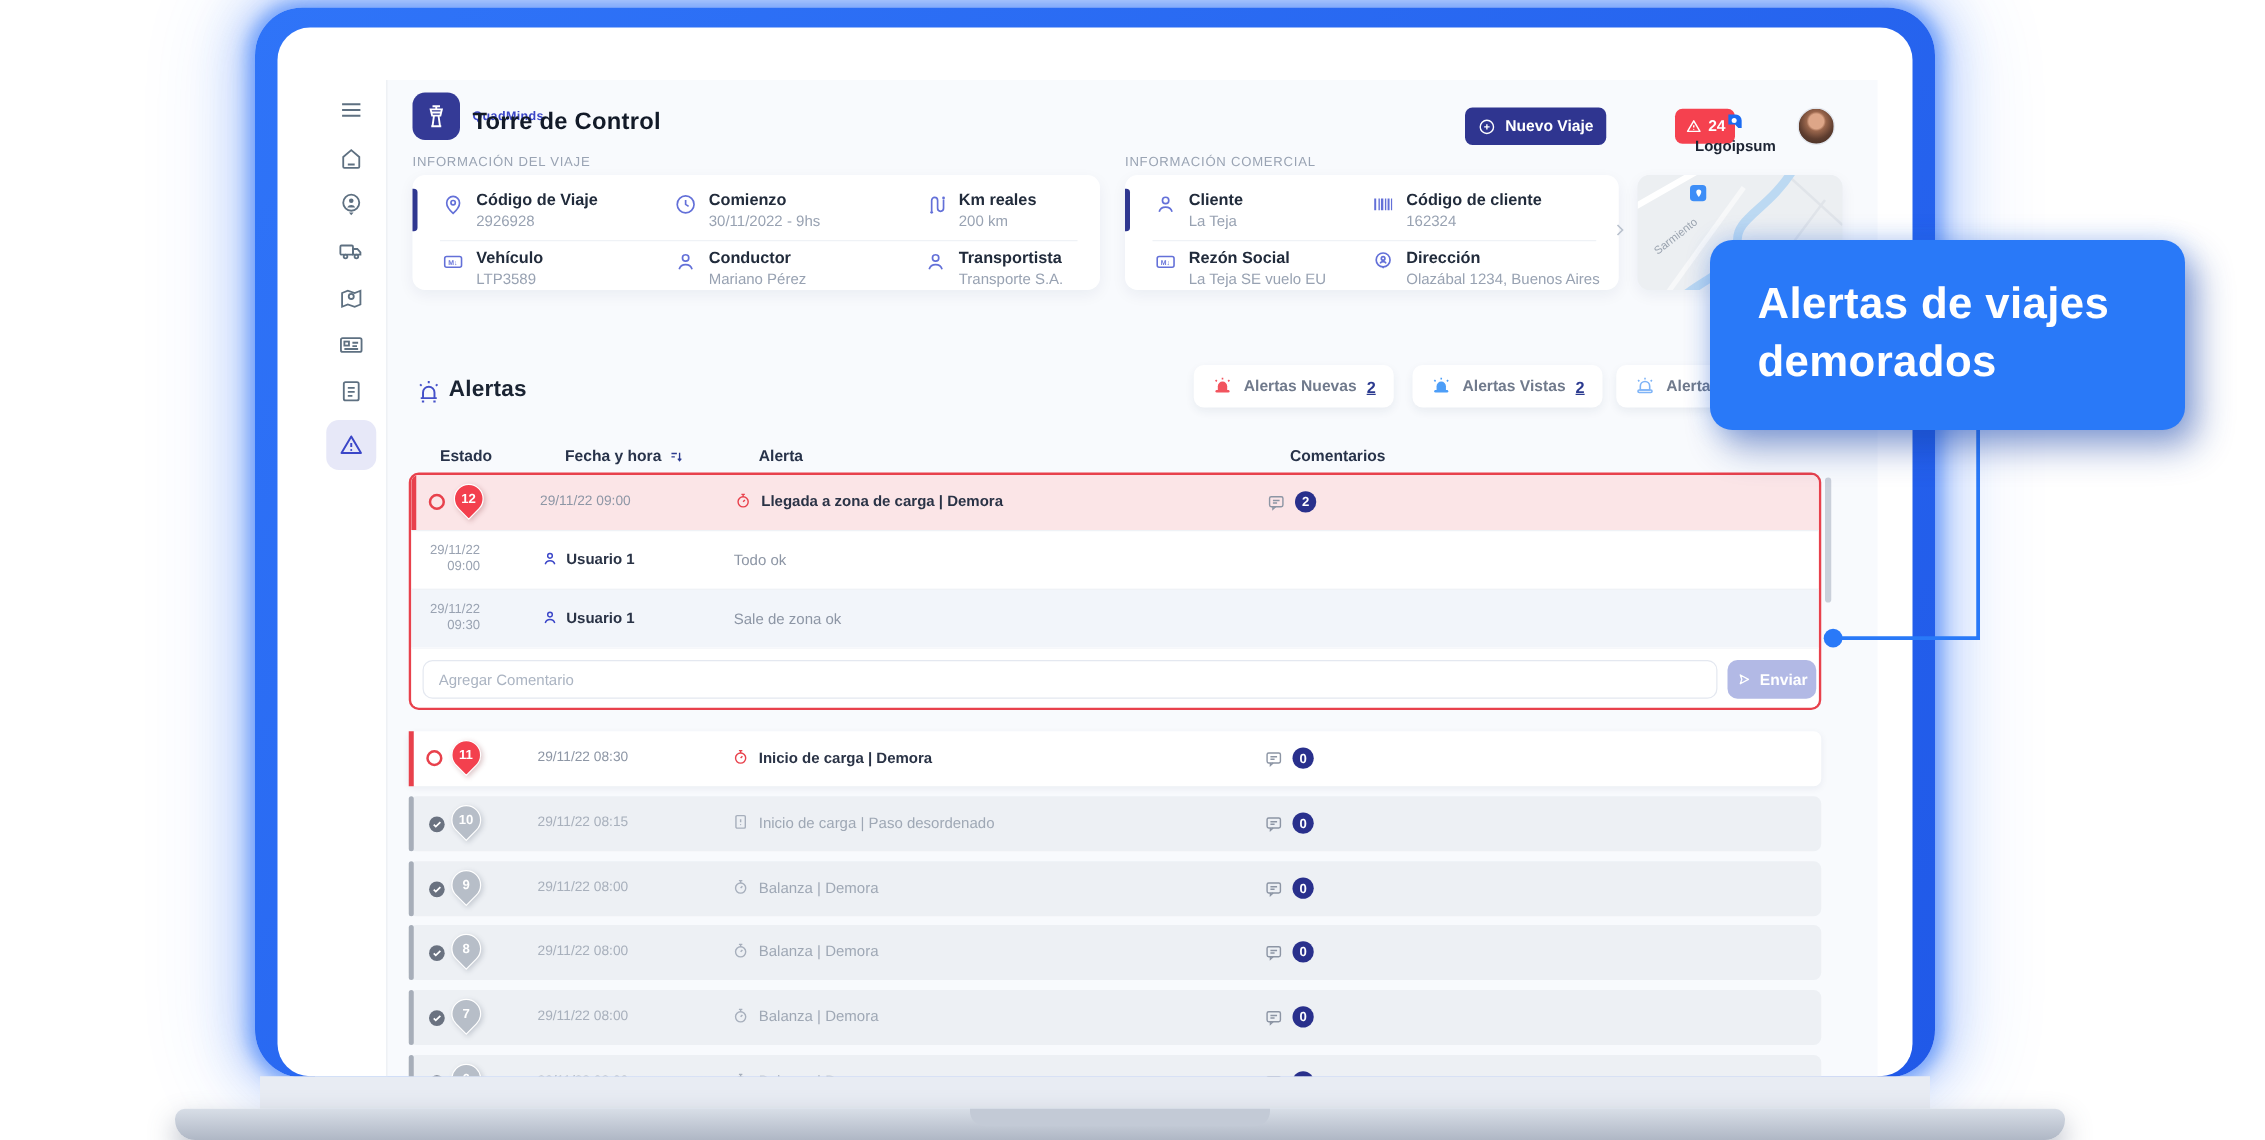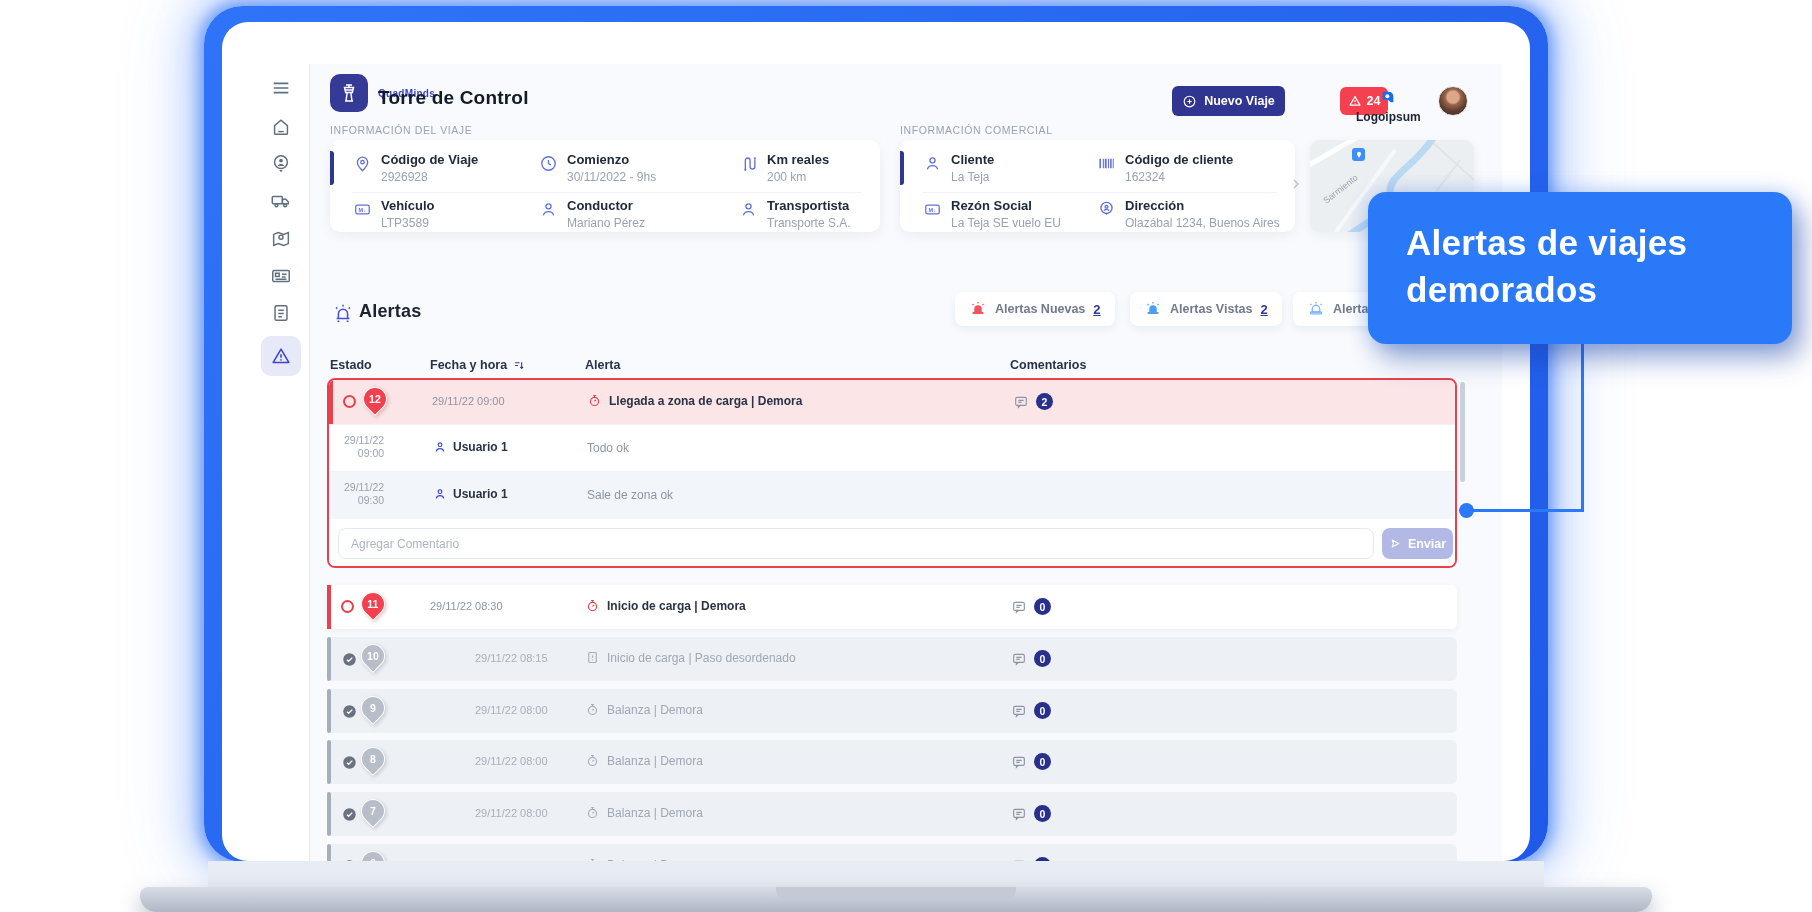--- a/index.html
+++ b/index.html
@@ -55,21 +55,21 @@
   .map-street { position:absolute; left:10px; top:44px; font-size:9px; color:#9AA3AF; transform:rotate(-38deg); }
   .map-marker { position:absolute; left:42px; top:8px; width:13px; height:13px; background:#3E8EF7; border-radius:3px; display:flex; align-items:center; justify-content:center; }
 
   
   .alerts-title { position:absolute; left:107px; top:237px; font-size:18px; font-weight:bold; color:#1A2332; letter-spacing:.2px; }
   .bell { position:absolute; left:80px; top:238px; width:22px; height:22px; color:#4450C9; }
   .tab { position:absolute; top:228px; height:34px; background:#fff; border-radius:8px; box-shadow:0 3px 8px rgba(30,50,90,.07);
     display:flex; align-items:center; gap:8px; padding:0 14px; font-size:12.5px; font-weight:bold; color:#707A8C; cursor:pointer; }
   .tab-count { color:#2B3A8F; font-size:13px; text-decoration:underline; }
 
-  .th { position:absolute; top:294px; font-size:12.5px; font-weight:bold; color:#28334A; }
+  .th { position:absolute; top:294px; font-size:12.5px; font-weight:bold; color:#28334A;margin-left:22px; }
 
   
   .group { position:absolute; left:75px; top:314px; width:1130px; height:190px; background:#fff; border:2px solid #E8414C; border-radius:8px; overflow:hidden; }
   .g-alert-row { position:relative; height:44px; background:#FBE5E7; cursor:pointer; }
   .g-comment-row { position:relative; height:47px; background:#fff; border-top:1px solid #EFF2F6; }
   .g-comment-row.alt { background:#F2F5FA; }
   .g-input-row { position:relative; height:50px; background:#fff; border-top:1px solid #F3F5F9; }
 
   .accent { position:absolute; left:0; top:0; width:4px; height:100%; background:#E8414C; }
   .accent.grey { background:#A7AEB9; border-radius:2px; }
@@ -96,26 +96,26 @@
   .cmt-input::placeholder { color:#ABB4C2; }
   .btn-send { position:absolute; left:1053px; top:9px; width:71px; height:31px; background:#B2B9E5; border:none; border-radius:8px;
     color:#fff; font-size:12.5px; font-weight:bold; display:flex; align-items:center; justify-content:center; gap:6px; cursor:pointer; font-family:inherit; }
 
   .scroll-thumb { position:absolute; left:1208px; top:318px; width:5px; height:100px; background:#CAD0DA; border-radius:3px; cursor:pointer; }
 
   
   .arow { position:absolute; left:75px; width:1130px; height:44px; border-radius:6px; cursor:pointer; }
   .arow.white { background:#fff; box-shadow:0 2px 6px rgba(25,40,80,.06); }
   .arow.grey { background:#EDF0F4; }
-  .arow.grey .row-date { color:#A8B0BC;margin-left:45px; }
+  .arow.grey .row-date { color:#A8B0BC; }
   .arow.grey .row-text { color:#9FA8B5; font-weight:normal; }
   .sw-red { color:#E8414C; } .sw-grey { color:#A7AFBC; }
 
   
-  .callout { position:absolute; left:1368px; top:192px; width:424px; height:152px; background:#2979F8; border-radius:18px;
+  .callout { position:absolute; left:1368px; top:192px; width:380px; height:152px; background:#2979F8; border-radius:18px;
     box-shadow:10px 14px 28px rgba(20,60,160,.45), 0 0 20px rgba(41,121,248,.25); padding:27px 38px; z-index:50; }
   .callout-line { color:#fff; font-size:35px; line-height:47px; font-weight:bold; letter-spacing:.3px; }
   .conn-v { position:absolute; left:1581px; top:344px; width:3px; height:167px; background:#2979F8; z-index:49; }
   .conn-h { position:absolute; left:1466px; top:509px; width:118px; height:3px; background:#2979F8; z-index:49; }
   .conn-dot { position:absolute; left:1459px; top:503px; width:15px; height:15px; border-radius:50%; background:#2979F8; z-index:49; }
 </style>
 </head>
 <body>
 
 <div class="laptop-frame"></div>

